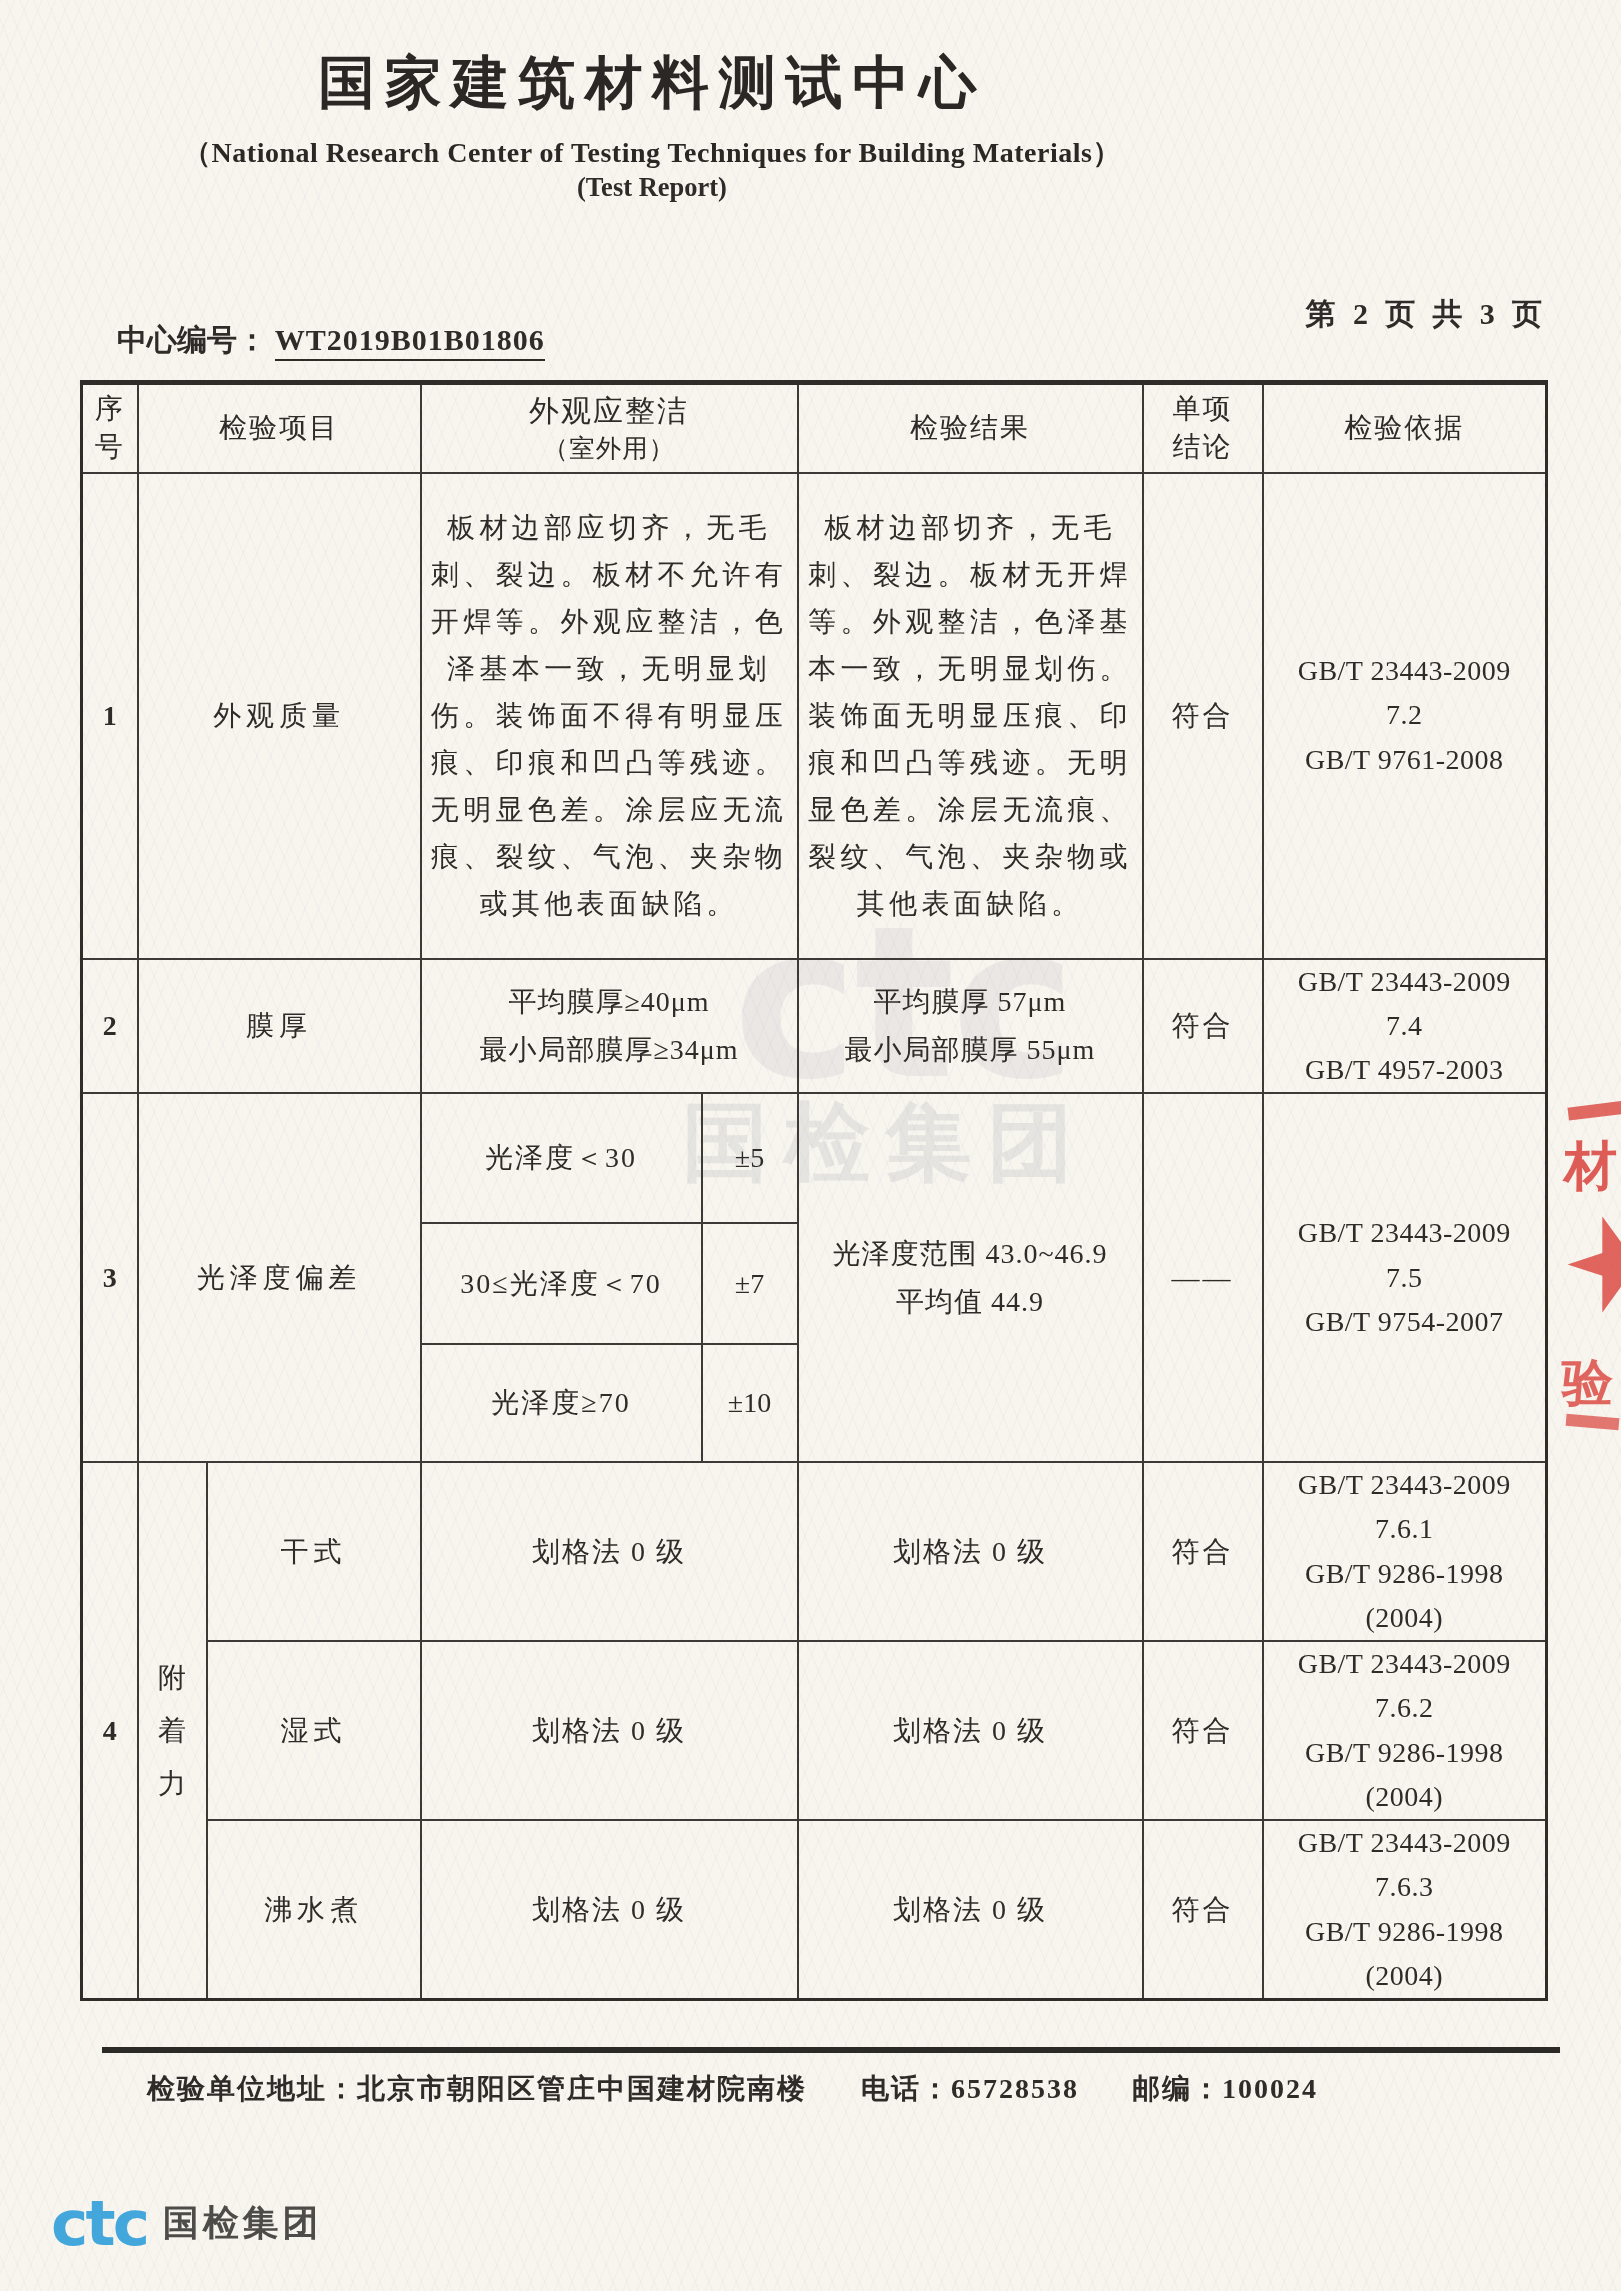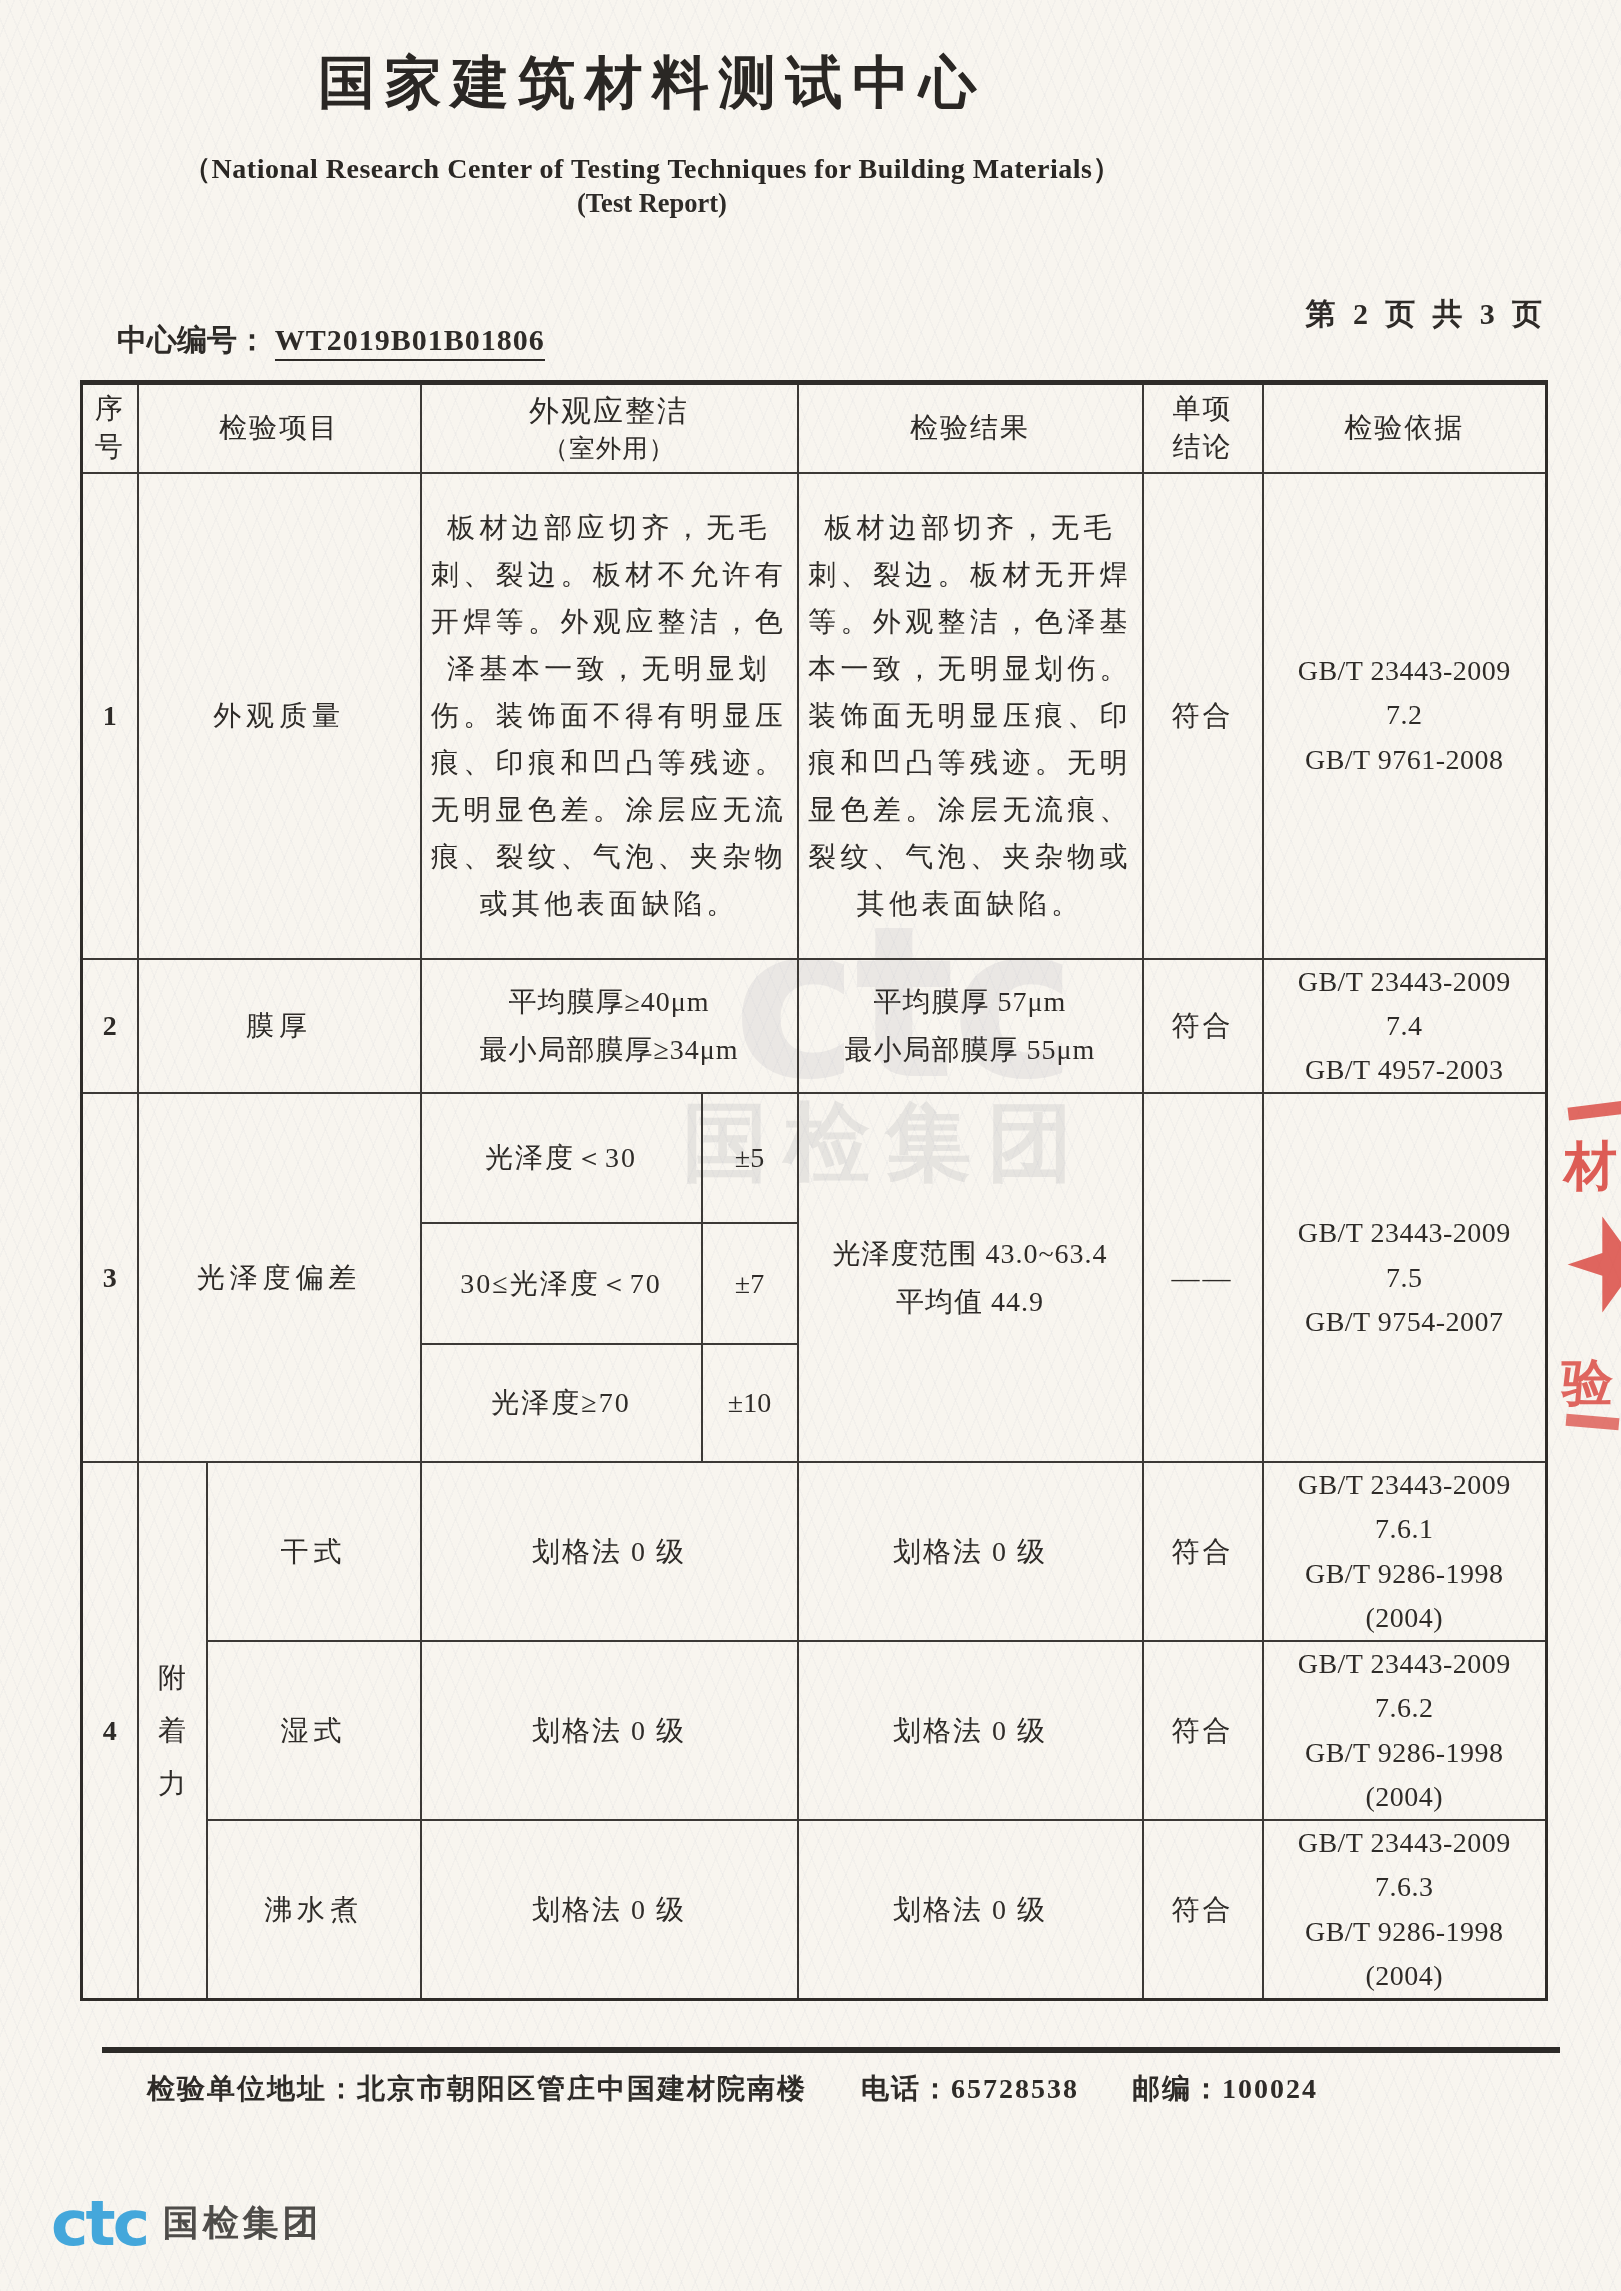--- a/index.html
+++ b/index.html
@@ -9,21 +9,21 @@
     overflow:hidden;
     background-color:#f8f5ef;
     background-image:
       repeating-linear-gradient(112deg, rgba(140,150,175,0.05) 0px, rgba(140,150,175,0.05) 1.5px, transparent 1.5px, transparent 12.7px),
       repeating-linear-gradient(68deg, rgba(140,150,175,0.05) 0px, rgba(140,150,175,0.05) 1.5px, transparent 1.5px, transparent 12.7px);
     color:#2e2b28;
     font-family:"Liberation Serif","DejaVu Serif",serif;
   }
   .header-block{position:absolute;left:0;top:0;width:1304px;text-align:center;}
   .title-cn{margin-top:45px;font-size:57px;font-weight:bold;letter-spacing:9.8px;color:#2a2724;}
-  .title-en{margin-top:28px;font-size:28px;font-weight:bold;letter-spacing:0.5px;color:#2a2724;}
+  .title-en{margin-top:12px;font-size:28px;font-weight:bold;letter-spacing:0.5px;color:#2a2724;}
   .report-cn{margin-top:15.7px;font-size:49px;font-weight:bold;letter-spacing:33px;text-indent:33px;color:#2a2724;}
   .report-en{margin-top:0px;font-size:26.5px;font-weight:bold;}
   .refline{position:absolute;left:111px;top:320px;font-size:30px;font-weight:bold;margin-left:6px;}
   .ref-no{border-bottom:2.9px solid #2e2b28;padding-bottom:2.9px;margin-left:7.8px;letter-spacing:1px;}
   .pageinfo{position:absolute;right:74px;top:294px;font-size:30px;font-weight:bold;letter-spacing:4.9px;}
 
   table.report{
     position:absolute;left:80px;top:380px;width:1464px;
     border-collapse:collapse;table-layout:fixed;
     border:3.9px solid #2f2c29;border-top-width:5.9px;
@@ -150,21 +150,21 @@
       <td class="basis pre">GB/T 23443-2009
 7.4
 GB/T 4957-2003</td>
     </tr>
 
     <tr style="height:130px">
       <td class="num" rowspan="3">3</td>
       <td class="item-cell" colspan="2" rowspan="3">光泽度偏差</td>
       <td class="cond">光泽度＜30</td>
       <td class="tol">±5</td>
-      <td class="std2 pre" rowspan="3">光泽度范围 43.0~63.4
+      <td class="std2 pre" rowspan="3">光泽度范围 43.0~46.9
 平均值 44.9</td>
       <td class="concl" rowspan="3">——</td>
       <td class="basis pre" rowspan="3">GB/T 23443-2009
 7.5
 GB/T 9754-2007</td>
     </tr>
     <tr style="height:121px">
       <td class="cond">30≤光泽度＜70</td>
       <td class="tol">±7</td>
     </tr>

